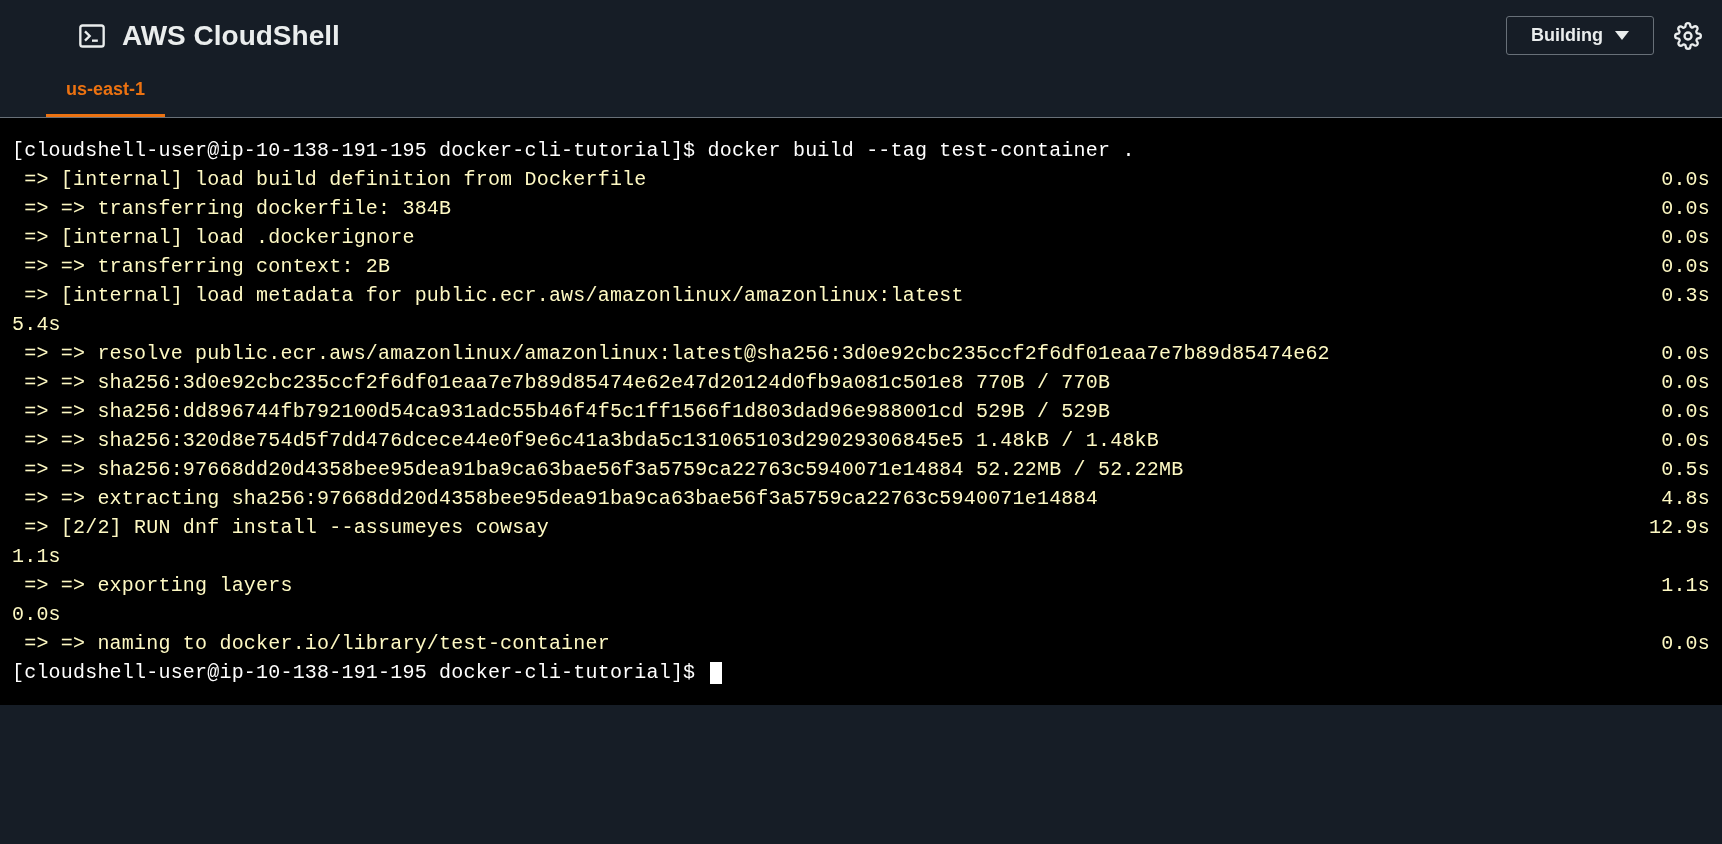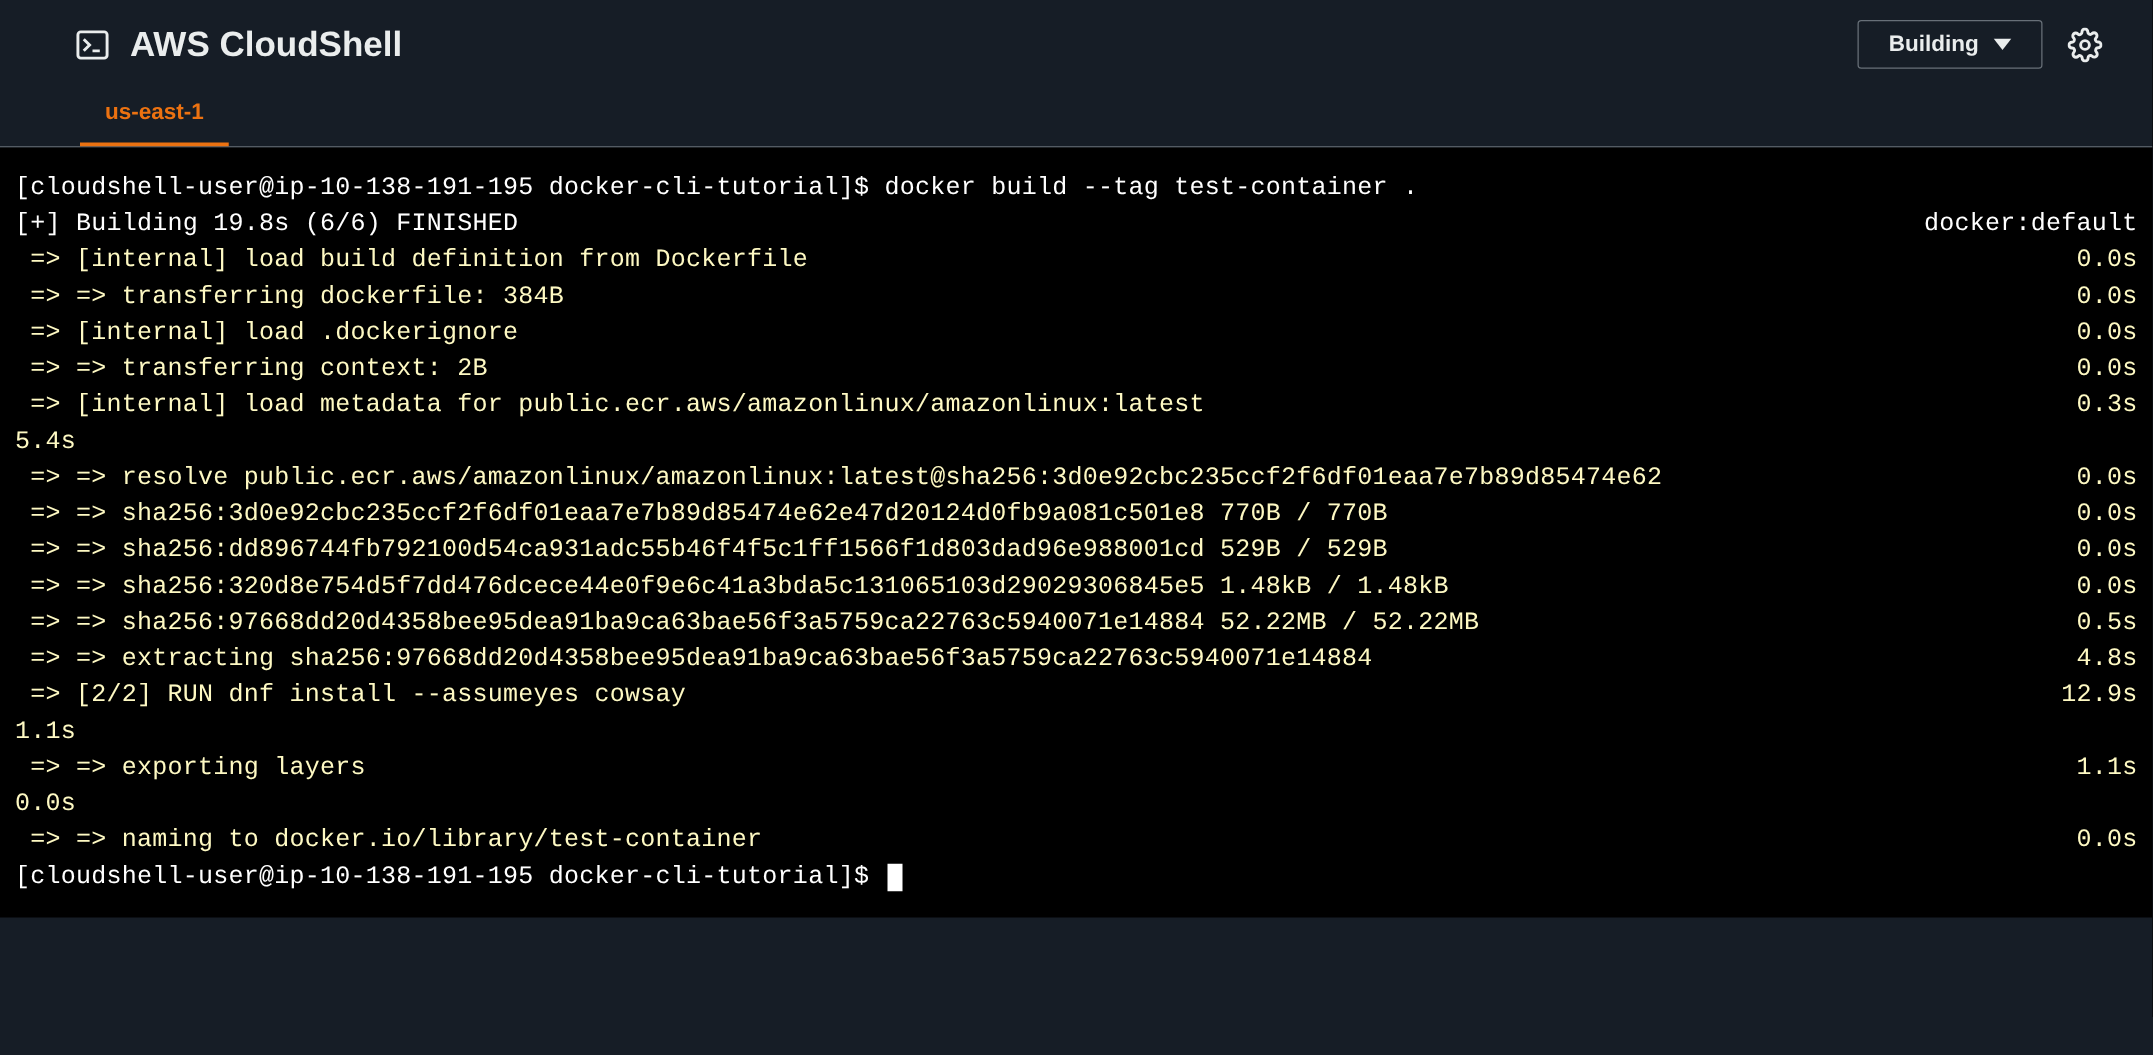--- a/index.html
+++ b/index.html
@@ -12,21 +12,22 @@
       color: #ffffff;
       font-family: "Amazon Ember", "Helvetica Neue", Arial, sans-serif;
       width: 1722px;
       height: 844px;
       overflow: hidden;
     }
     .header {
       display: flex;
       align-items: center;
       justify-content: space-between;
-      padding: 16px 40px 8px 60px;
+      padding: 16px 20px 8px 60px;
+      margin-left: 18px;
     }
     .header-left {
       display: flex;
       align-items: center;
       gap: 16px;
     }
     .terminal-icon {
       width: 28px;
       height: 28px;
       display: inline-flex;
@@ -63,21 +64,21 @@
       border-right: 7px solid transparent;
       border-top: 9px solid #eaeded;
     }
     .settings-icon {
       color: #eaeded;
       cursor: pointer;
       display: inline-flex;
     }
     .tabs {
       display: flex;
-      padding: 6px 0 0 64px;
+      padding: 6px 0 0 46px;
     }
     .tab {
       padding: 10px 20px 14px 20px;
       font-size: 18px;
       font-weight: 600;
       color: #ec7211;
       border-bottom: 3px solid #ec7211;
       cursor: pointer;
     }
     .divider {
@@ -145,24 +146,20 @@
 
 <div class="tabs">
   <div class="tab">us-east-1</div>
 </div>
 <div class="divider"></div>
 
 <div class="terminal">
   <div class="term-line white">
     <span class="term-left"><span>[cloudshell-user@ip-10-138-191-195 docker-cli-tutorial]$ </span><span>docker build --tag test-container .</span></span>
   </div>
-  <div class="term-line white">
-    <span class="term-left">[+] Building 19.8s (6/6) FINISHED</span>
-    <span class="term-right">docker:default</span>
-  </div>
   <div id="steps-container">
       <div class="term-line blue"><span class="term-left"> =&gt; [internal] load build definition from Dockerfile</span><span class="term-right">0.0s</span></div>
       <div class="term-line blue"><span class="term-left"> =&gt; =&gt; transferring dockerfile: 384B</span><span class="term-right">0.0s</span></div>
       <div class="term-line blue"><span class="term-left"> =&gt; [internal] load .dockerignore</span><span class="term-right">0.0s</span></div>
       <div class="term-line blue"><span class="term-left"> =&gt; =&gt; transferring context: 2B</span><span class="term-right">0.0s</span></div>
       <div class="term-line blue"><span class="term-left"> =&gt; [internal] load metadata for public.ecr.aws/amazonlinux/amazonlinux:latest</span><span class="term-right">0.3s</span></div>
       <div class="term-line blue"><span class="term-right">5.4s</span></div>
       <div class="term-line blue"><span class="term-left"> =&gt; =&gt; resolve public.ecr.aws/amazonlinux/amazonlinux:latest@sha256:3d0e92cbc235ccf2f6df01eaa7e7b89d85474e62</span><span class="term-right">0.0s</span></div>
       <div class="term-line blue"><span class="term-left"> =&gt; =&gt; sha256:3d0e92cbc235ccf2f6df01eaa7e7b89d85474e62e47d20124d0fb9a081c501e8 770B / 770B</span><span class="term-right">0.0s</span></div>
       <div class="term-line blue"><span class="term-left"> =&gt; =&gt; sha256:dd896744fb792100d54ca931adc55b46f4f5c1ff1566f1d803dad96e988001cd 529B / 529B</span><span class="term-right">0.0s</span></div>

